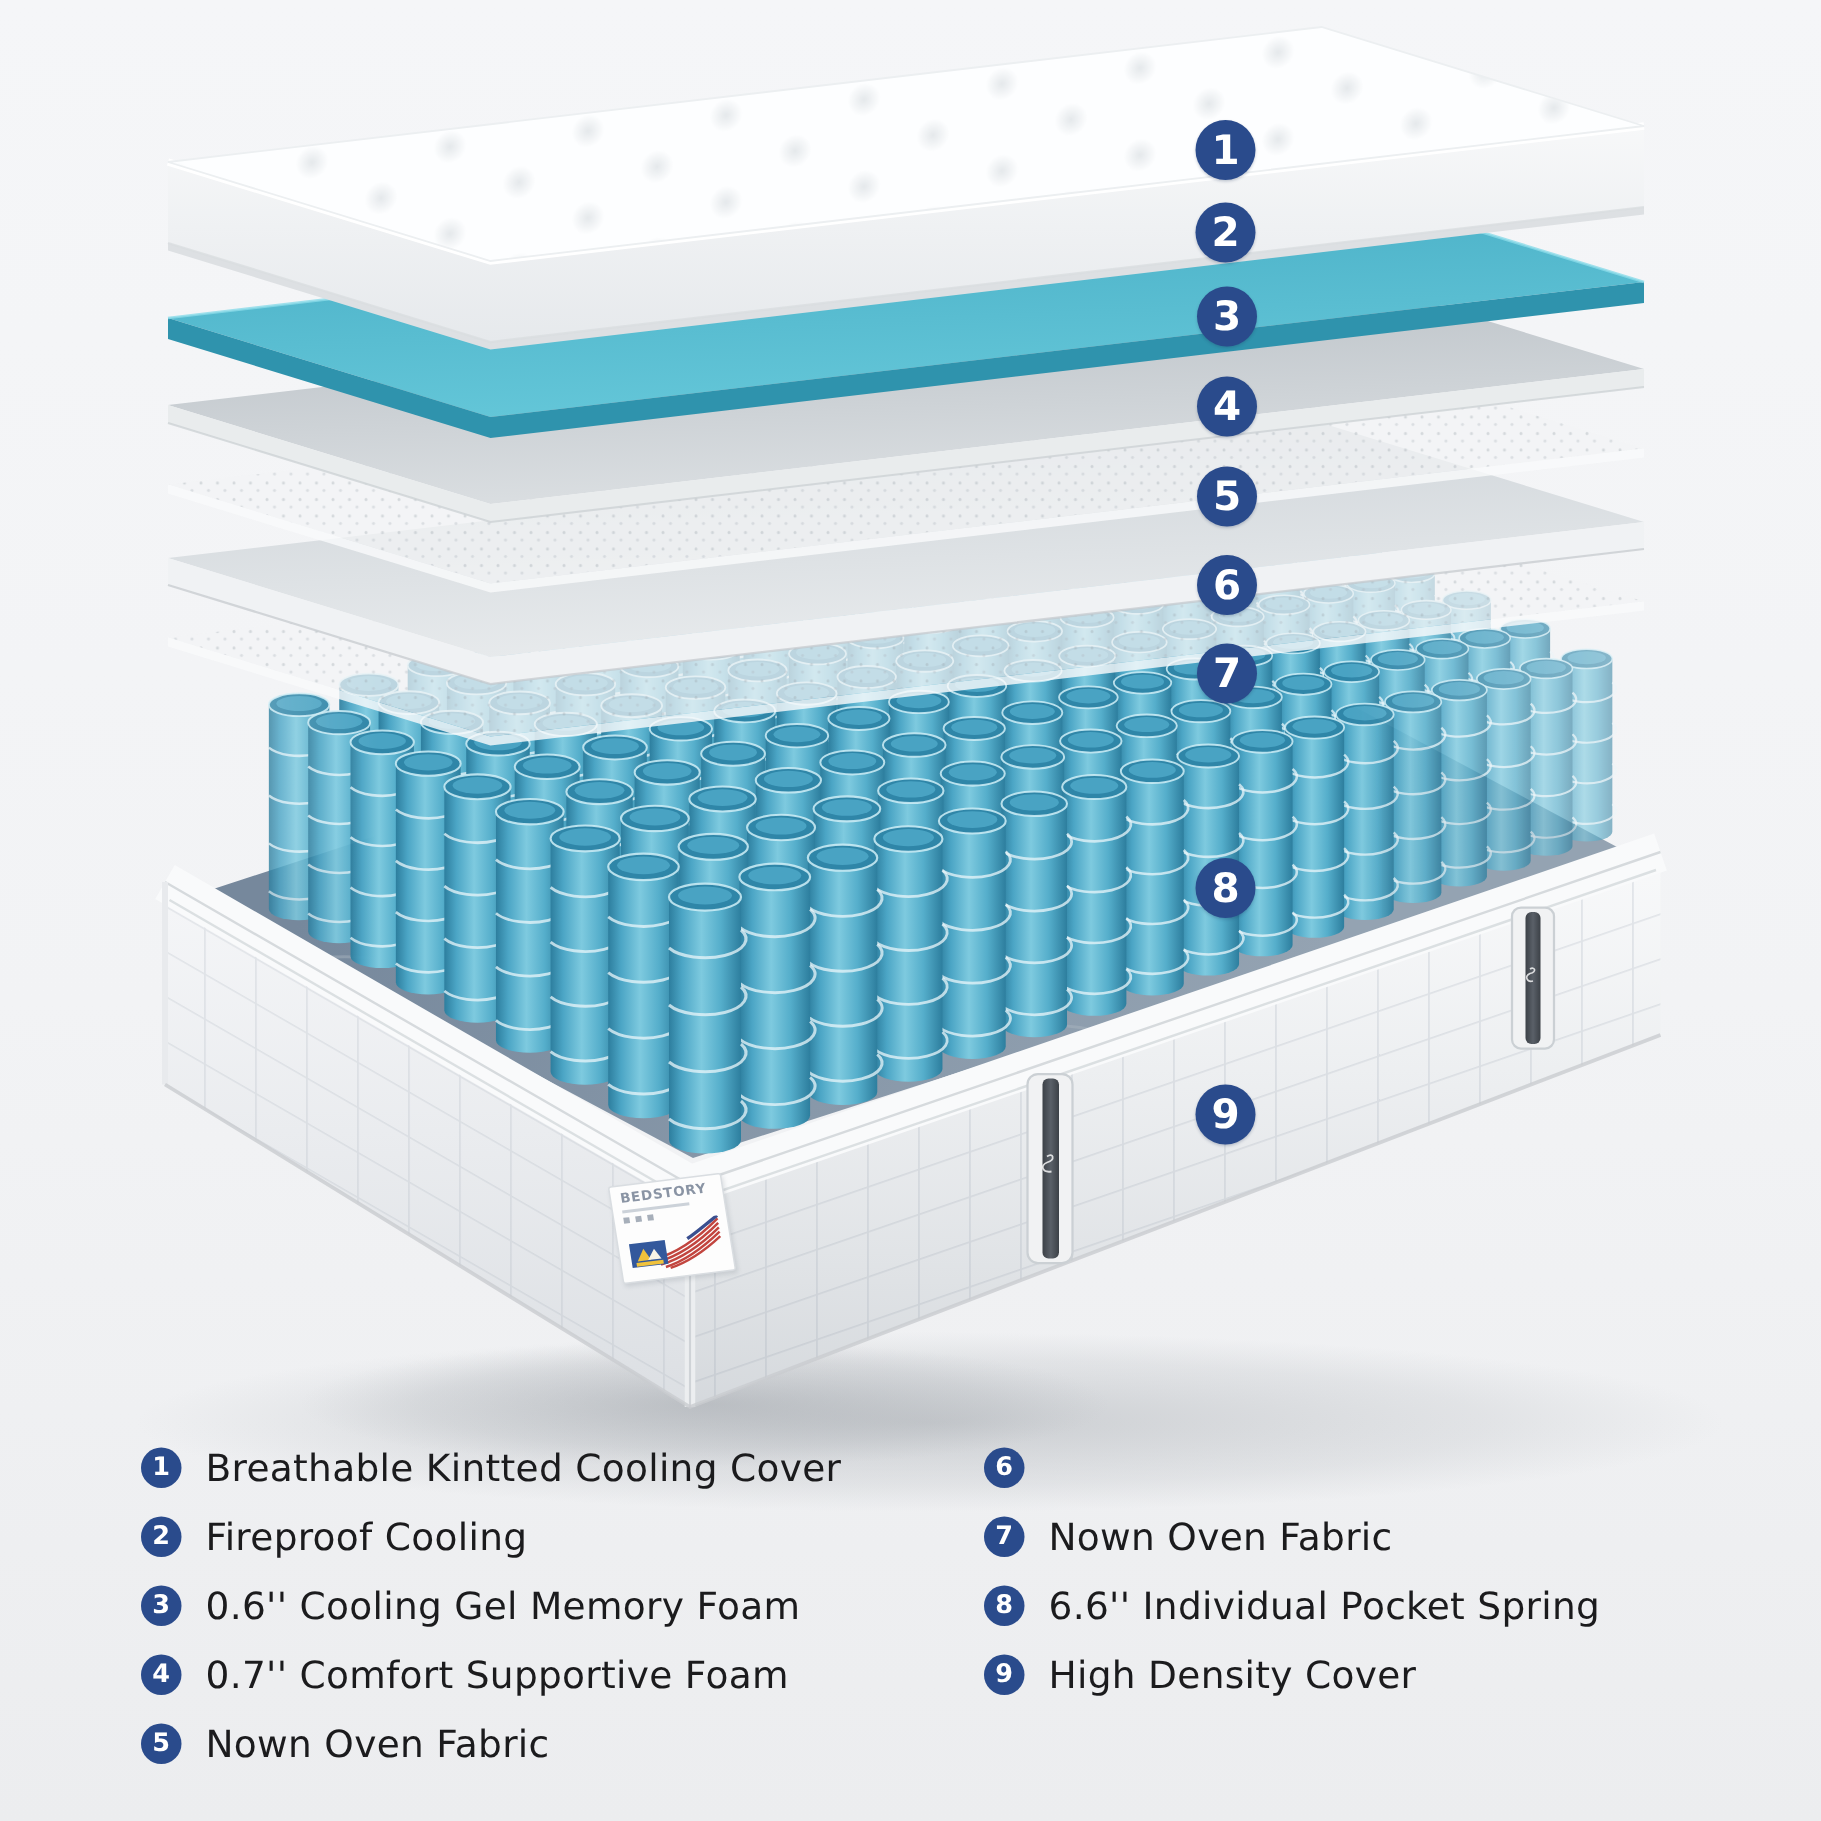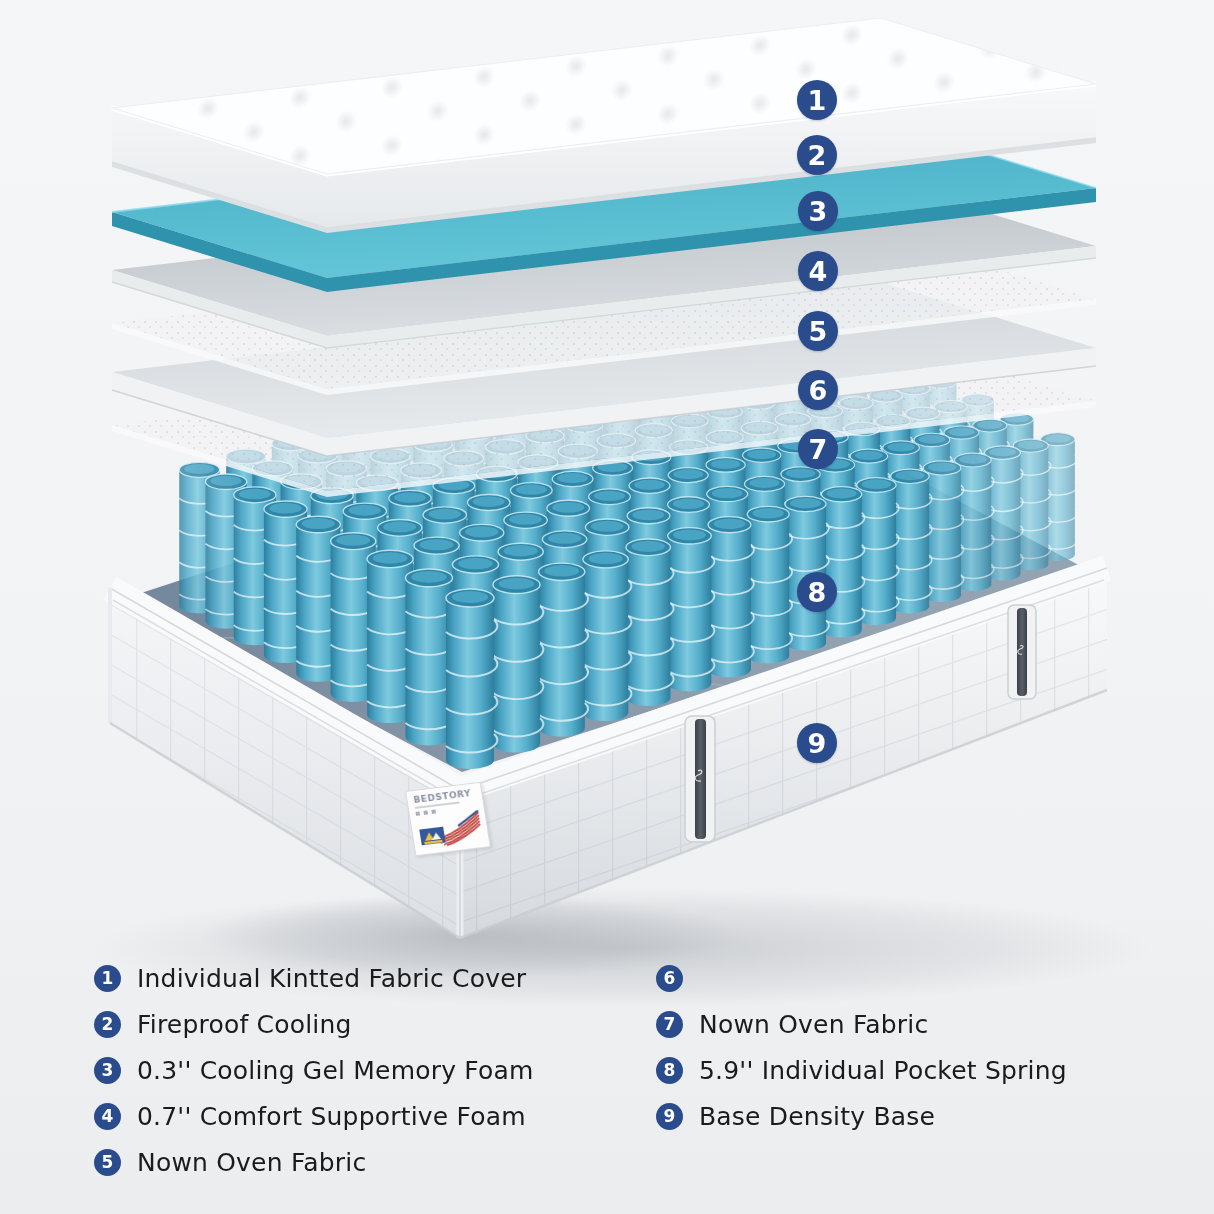--- a/index.html
+++ b/index.html
@@ -409,51 +409,51 @@
 <div class="badge" style="left:798px;top:311px">5</div>
 <div class="badge" style="left:798px;top:370px">6</div>
 <div class="badge" style="left:798px;top:429px">7</div>
 <div class="badge" style="left:797px;top:572px">8</div>
 <div class="badge" style="left:797px;top:723px">9</div>
 
 <div class="legend">
   <ul class="col-l">
     <li>
       <span class="lg-badge">1</span>
-      <span class="lg-label">Individual Kintted Fabric Cover</span>
+      <span class="lg-label">Breathable Kintted Cooling Cover</span>
     </li>
     <li>
       <span class="lg-badge">2</span>
       <span class="lg-label">Fireproof Cooling</span>
     </li>
     <li>
       <span class="lg-badge">3</span>
-      <span class="lg-label">0.3'' Cooling Gel Memory Foam</span>
+      <span class="lg-label">0.6'' Cooling Gel Memory Foam</span>
     </li>
     <li>
       <span class="lg-badge">4</span>
       <span class="lg-label">0.7'' Comfort Supportive Foam</span>
     </li>
     <li>
       <span class="lg-badge">5</span>
       <span class="lg-label">Nown Oven Fabric</span>
     </li>
   </ul>
   <ul class="col-r">
     <li>
       <span class="lg-badge">6</span>
     </li>
     <li>
       <span class="lg-badge">7</span>
       <span class="lg-label">Nown Oven Fabric</span>
     </li>
     <li>
       <span class="lg-badge">8</span>
-      <span class="lg-label">5.9'' Individual Pocket Spring</span>
+      <span class="lg-label">6.6'' Individual Pocket Spring</span>
     </li>
     <li>
       <span class="lg-badge">9</span>
-      <span class="lg-label">Base Density Base</span>
+      <span class="lg-label">High Density Cover</span>
     </li>
   </ul>
 </div>
 
 </div>
 
 </body></html>

